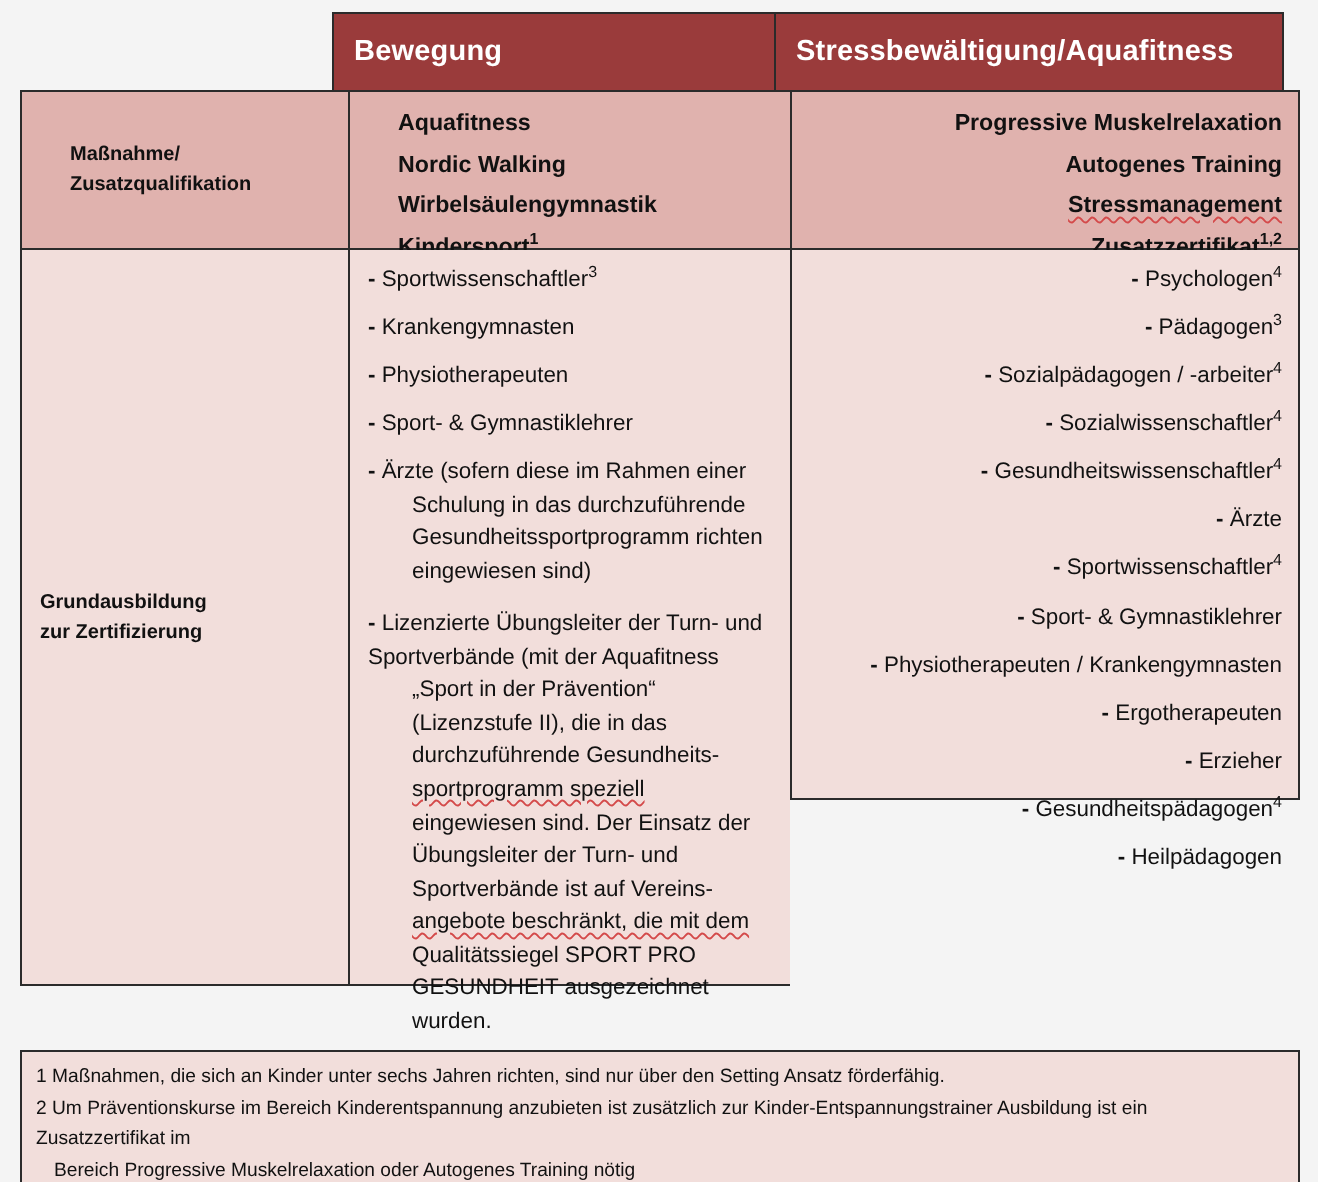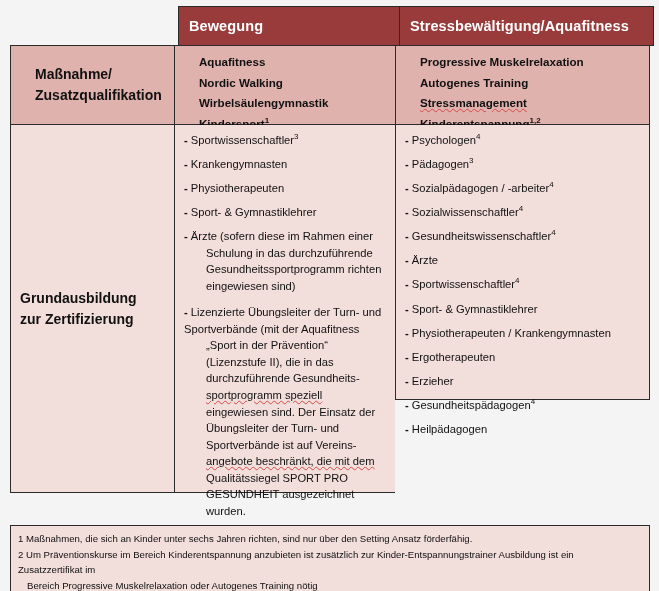--- a/index.html
+++ b/index.html
@@ -12,21 +12,21 @@
   }
   #page {
     position: relative;
     width: 659px; height: 591px;
     background: #f4f4f4;
   }
 
   
   .header-row {
     position: absolute;
-    left: 178px; top: 6px;
+    left: 166px; top: 6px;
     width: 476px; height: 40px;
     display: flex;
   }
   .hdr-cell {
     background: #9a3b3b;
     color: #ffffff;
     font-weight: bold;
     font-size: 14.5px;
     display: flex;
     align-items: center;
@@ -53,28 +53,28 @@
     padding: 7px 8px 7px 9px;
     font-size: 11.2px;
     color: #111111;
     line-height: 1.48;
   }
   .trow:first-child .cell { border-top: 1px solid #2b2b2b; }
   .trow .cell:last-child { border-right: 1px solid #2b2b2b; }
 
   .c-label  { width: 164px; }
   .c-mid    { width: 221px; }
-  .c-right  { width: 255px; }
+  .c-right  { width: 255px; text-align: right; }
 
   .row1 .cell { background: #e0b2ae; height: 80px; padding-left: 24px; }
   .row2 .cell { background: #f2dedb; }
 
   .rowlabel {
     font-weight: bold;
-    font-size: 14px;
+    font-size: 10px;
     display: flex;
     align-items: center;
     line-height: 1.5;
   }
   .row1 .rowlabel { justify-content: flex-start; }
   .row2 .rowlabel { justify-content: flex-start; }
   .row2 .c-label { height: 368px; }
   .row2 .c-mid   { height: 368px; }
   .row2 .c-right { height: 275px; }
 
@@ -136,21 +136,21 @@
       <div class="cell c-mid">
         <p class="m-line"><span>Aquafitness</span></p>
         <p class="m-line"><span>Nordic Walking</span></p>
         <p class="m-line"><span>Wirbelsäulengymnastik</span></p>
         <p class="m-line"><span>Kindersport</span><sup>1</sup></p>
       </div>
       <div class="cell c-right">
         <p class="m-line"><span>Progressive Muskelrelaxation</span></p>
         <p class="m-line"><span>Autogenes Training</span></p>
         <p class="m-line"><span class="spellerr">Stressmanagement</span></p>
-        <p class="m-line"><span>Kinderentspannung</span><sup>1,2</sup></p>
+        <p class="m-line"><span>Zusatzzertifikat</span><sup>1,2</sup></p>
       </div>
     </div>
 
     <div class="trow row2">
       <div class="cell c-label rowlabel">
         <div>
           <div>Grundausbildung</div>
           <div>zur Zertifizierung</div>
         </div>
       </div>

